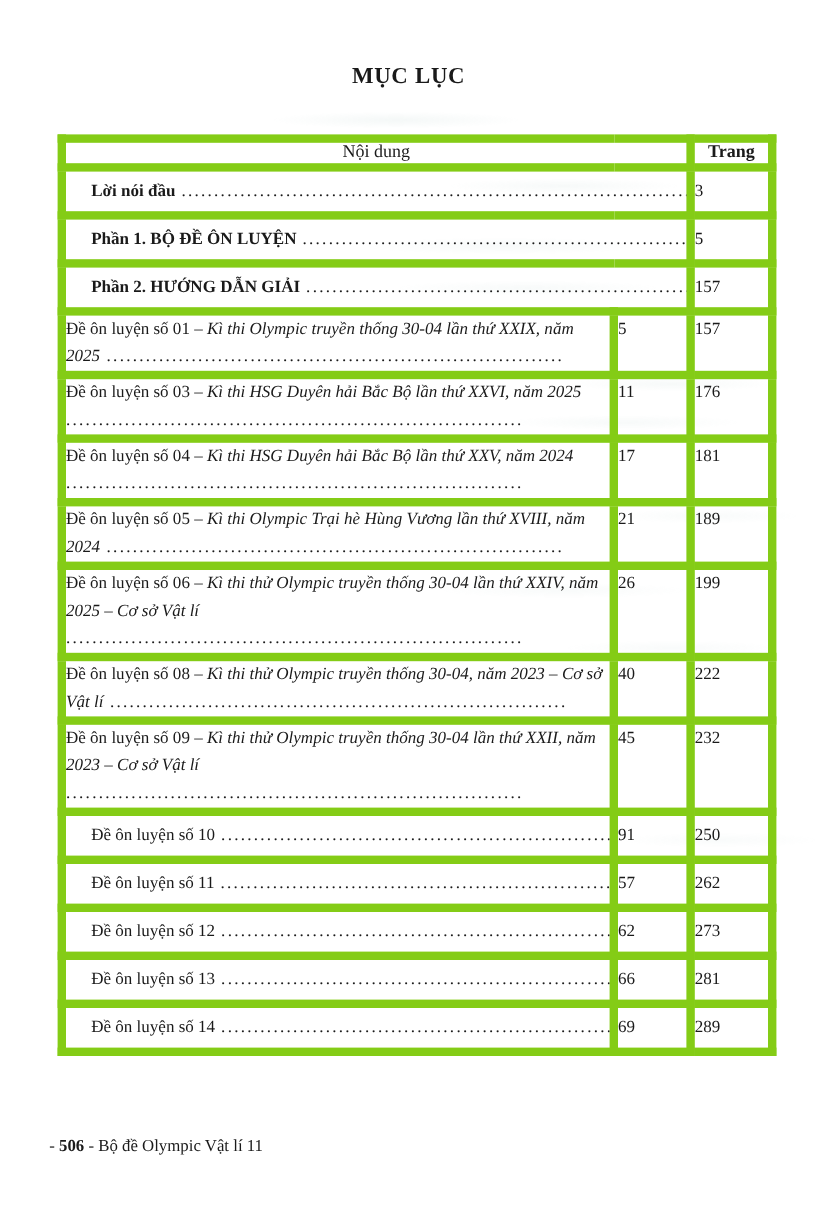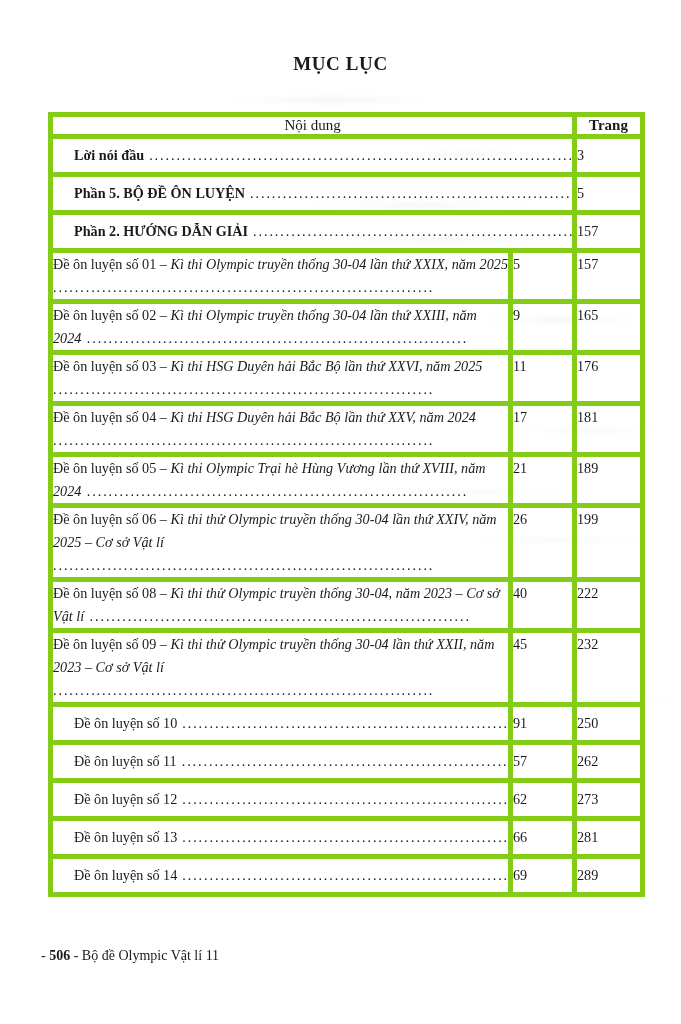--- a/index.html
+++ b/index.html
@@ -59,21 +59,21 @@
   .toc-table {
     position: absolute;
     left: 48px;
     top: 112px;
     width: 592px;
     border-collapse: collapse;
     table-layout: fixed;
     font-size: 14.2px;
   }
   .toc-table td, .toc-table th {
-    border: 5px solid #84cc16;
+    border: 7px solid #84cc16;
     padding: 0;
     vertical-align: top;
   }
 
   
   col.c-content { width: 460px; }
   col.c-num     { width: 64px; }
   col.c-page    { width: 68px; }
 
   .head-content {
@@ -171,44 +171,39 @@
             <div class="strong-line">
               <span class="sl-text">Lời nói đầu</span>
               <span class="sl-dots">................................................................................................................................................................</span>
             </div>
           </td>
           <td class="cell-page">3</td>
         </tr>
         <tr class="row-strong single-line">
           <td class="cell-content" colspan="2">
             <div class="strong-line">
-              <span class="sl-text">Phần 5. BỘ ĐỀ ÔN LUYỆN</span>
+              <span class="sl-text">Phần 1. BỘ ĐỀ ÔN LUYỆN</span>
               <span class="sl-dots">................................................................................................................................................................</span>
             </div>
           </td>
           <td class="cell-page">5</td>
         </tr>
         <tr class="row-strong single-line">
           <td class="cell-content" colspan="2">
             <div class="strong-line">
               <span class="sl-text">Phần 2. HƯỚNG DẪN GIẢI</span>
               <span class="sl-dots">................................................................................................................................................................</span>
             </div>
           </td>
           <td class="cell-page">157</td>
         </tr>
         <tr class="">
           <td class="cell-content"><span class="ent-label">Đề ôn luyện số 01 – </span><span class="ent-desc">Kì thi Olympic truyền thống 30-04 lần thứ XXIX, năm 2025</span><span class="leader"> ......................................................................</span></td>
           <td class="cell-num">5</td>
           <td class="cell-page">157</td>
-        </tr>
-        <tr class="">
-          <td class="cell-content"><span class="ent-label">Đề ôn luyện số 02 – </span><span class="ent-desc">Kì thi Olympic truyền thống 30-04 lần thứ XXIII, năm 2024</span><span class="leader"> ......................................................................</span></td>
-          <td class="cell-num">9</td>
-          <td class="cell-page">165</td>
         </tr>
         <tr class="">
           <td class="cell-content"><span class="ent-label">Đề ôn luyện số 03 – </span><span class="ent-desc">Kì thi HSG Duyên hải Bắc Bộ lần thứ XXVI, năm 2025</span><span class="leader"> ......................................................................</span></td>
           <td class="cell-num">11</td>
           <td class="cell-page">176</td>
         </tr>
         <tr class="">
           <td class="cell-content"><span class="ent-label">Đề ôn luyện số 04 – </span><span class="ent-desc">Kì thi HSG Duyên hải Bắc Bộ lần thứ XXV, năm 2024</span><span class="leader"> ......................................................................</span></td>
           <td class="cell-num">17</td>
           <td class="cell-page">181</td>

